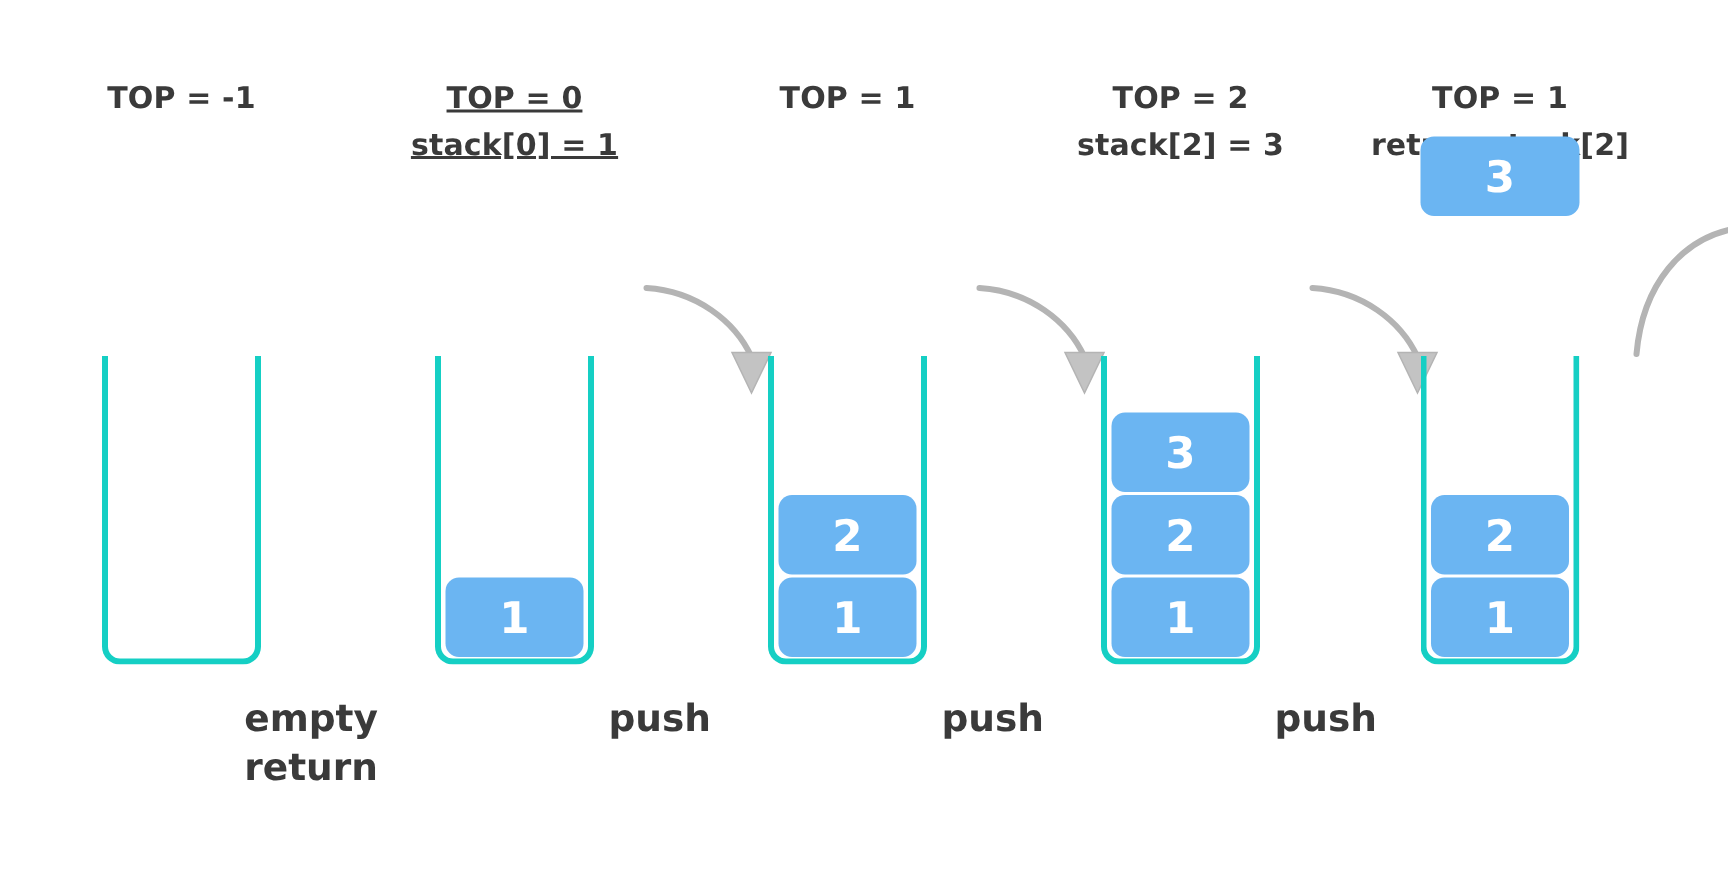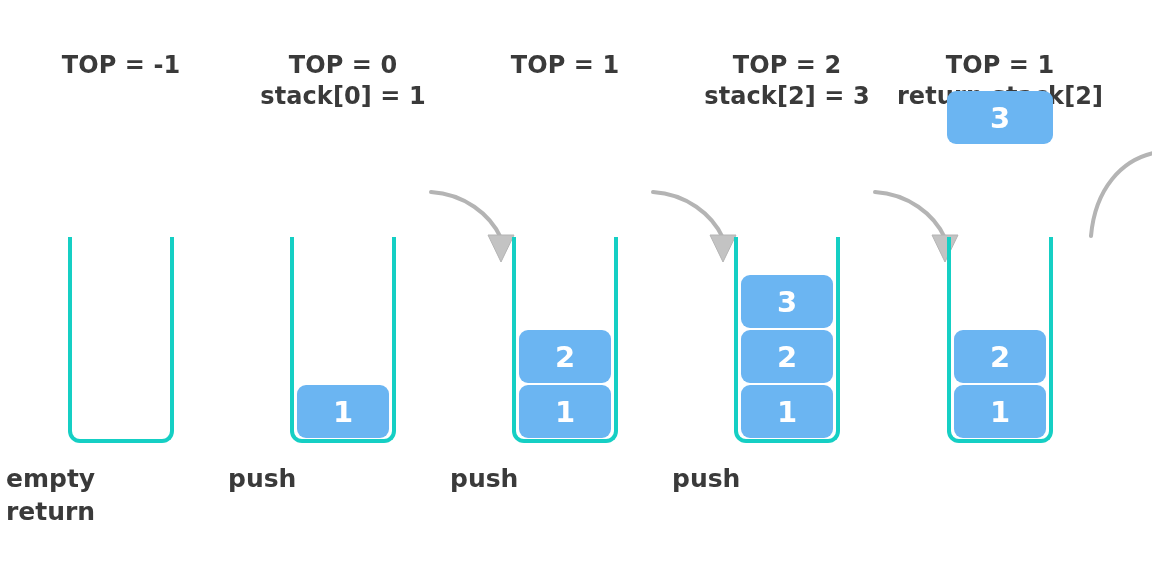--- a/index.html
+++ b/index.html
@@ -28,21 +28,21 @@
 
   
   .caption {
     position: absolute;
     top: 50px;
     left: 0;
     width: 230px;
     text-align: center;
     color: #3a3a3a;
     font-weight: bold;
-    font-size: 24px;
+    font-size: 20px;
     line-height: 31px;
     letter-spacing: 0.1px;
     white-space: nowrap;
   }
   .caption .line2 { display: block; }
 
   
   .stack-wrap {
     position: absolute;
     left: 62px;
@@ -91,23 +91,23 @@
     position: absolute;
     left: 0;
     right: 0;
     top: -146px;
   }
 
   
   .op-label {
     position: absolute;
     top: 462px;
-    left: 0;
+    left: 16px;
     width: 230px;
-    text-align: left;
+    text-align: right;
     color: #3a3a3a;
     font-weight: bold;
     font-size: 25px;
     line-height: 33px;
     white-space: nowrap;
   }
   .op-label .line2 { display: block; }
 
   
   .arrow {
@@ -133,21 +133,21 @@
       <div class="boxes"></div>
     </div>
 
     <div class="op-label" style="color: rgb(58, 58, 58);">
       <span>empty</span>
       <span class="line2">return</span>
     </div>
   </div>
 
   <div class="column" style="left:228px;">
-    <div class="caption" style="color: rgb(58, 58, 58);">
+    <div class="caption" style="color: rgb(58, 58, 58); text-decoration: underline;">
       <span>TOP = 0</span>
       <span class="line2">stack[0] = 1</span>
     </div>
 
     <svg class="arrow push" width="110" height="90" viewBox="0 0 110 90">
       <path d="M5,12 C38,14 64,34 75,58" fill="none" stroke="#B4B4B4" stroke-width="4" stroke-linecap="round"></path>
       <path d="M62,55 L88,55 L75,82 Z" fill="#C3C3C3" stroke="#B4B4B4" stroke-width="1"></path>
     </svg>
 
     <div class="stack-wrap">

